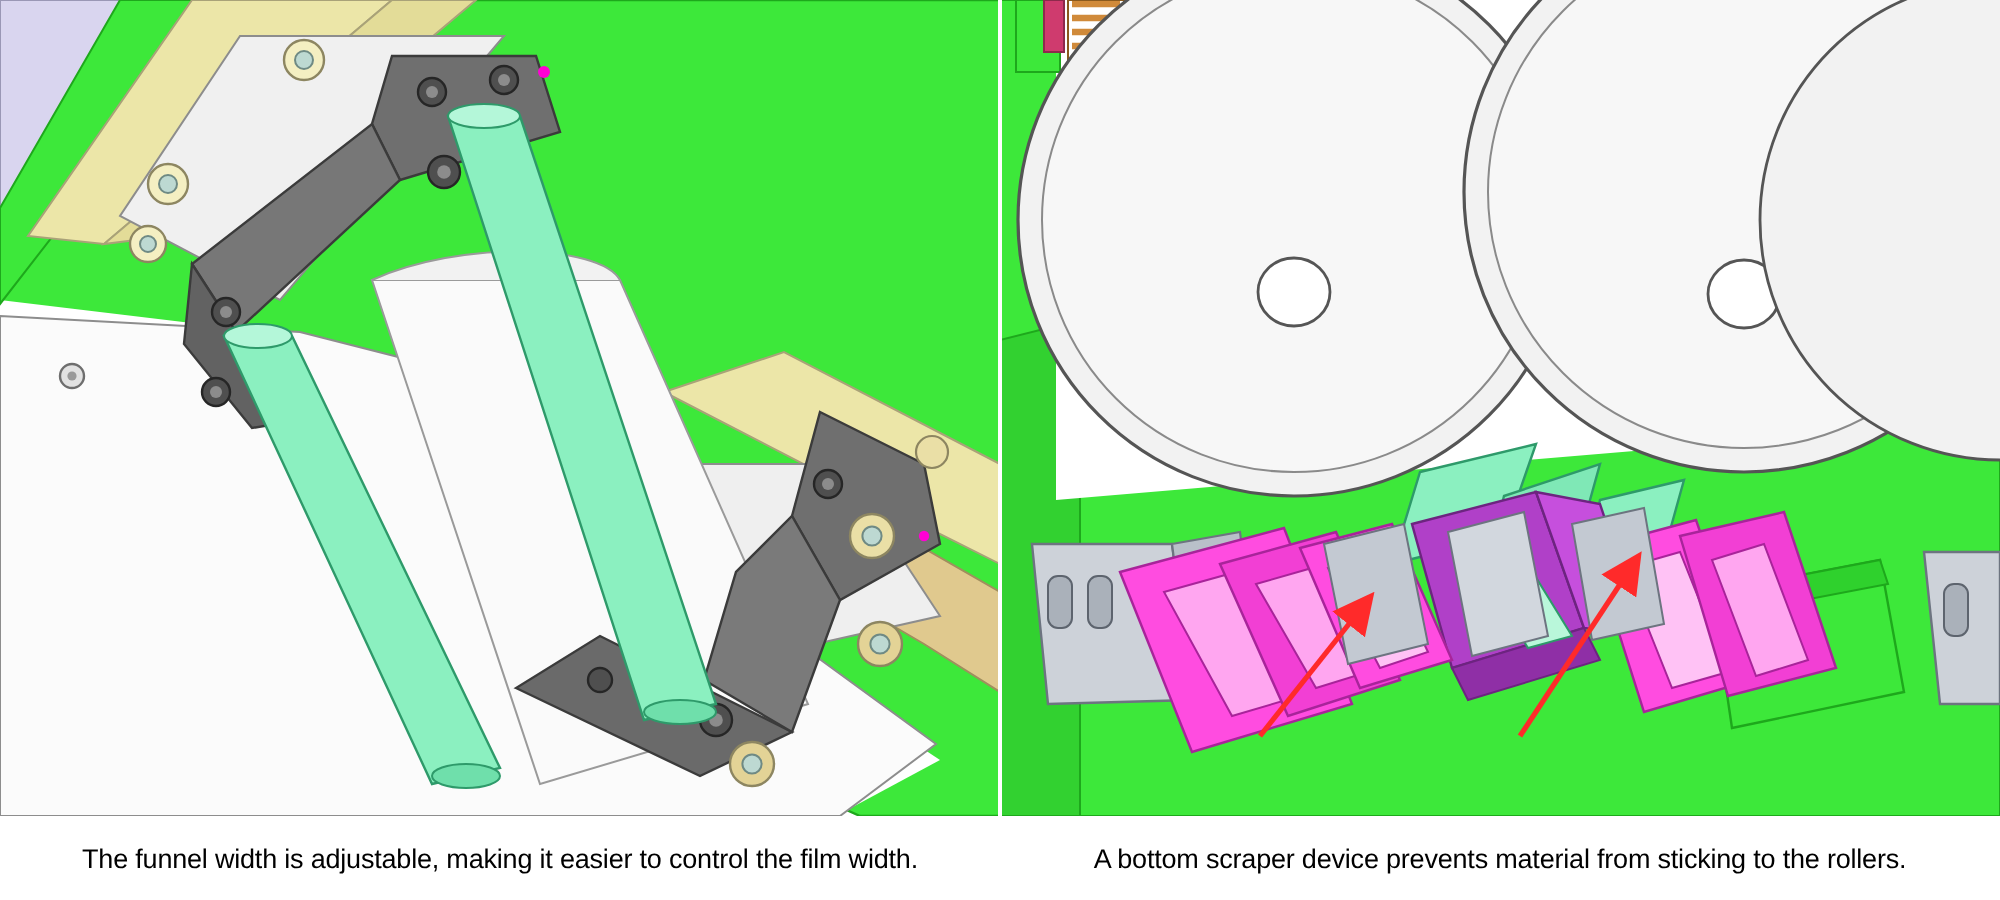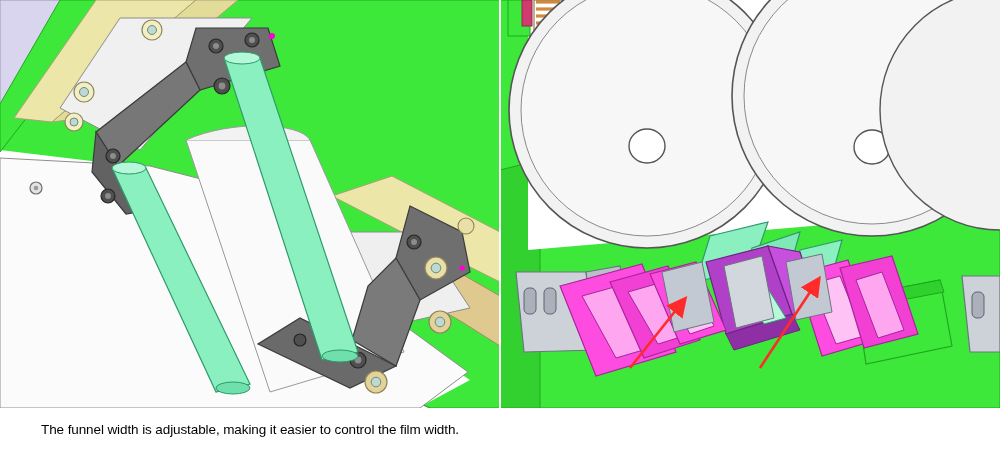--- a/index.html
+++ b/index.html
@@ -236,15 +236,16 @@
           <line x1="260" y1="368" x2="318" y2="280" stroke="#ff2a2a" stroke-width="2.6" marker-end="url(#arrowHead)"></line>
         </g>
       </svg>
     </div>
 
     <div class="divider"></div>
   </div>
 
   <div class="captions">
     <div class="caption">The funnel width is adjustable, making it easier to control the film width.</div>
+    <div class="caption">A bottom scraper device prevents material from sticking to the rollers.</div>
   </div>
 
 </div>
 
 </body></html>

